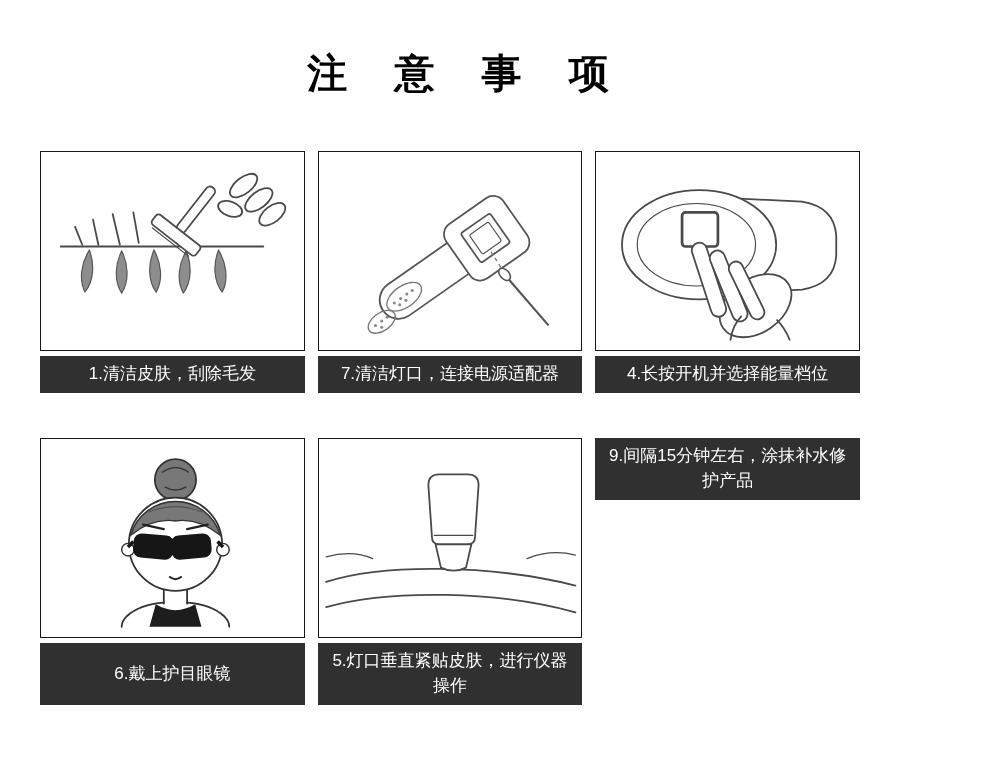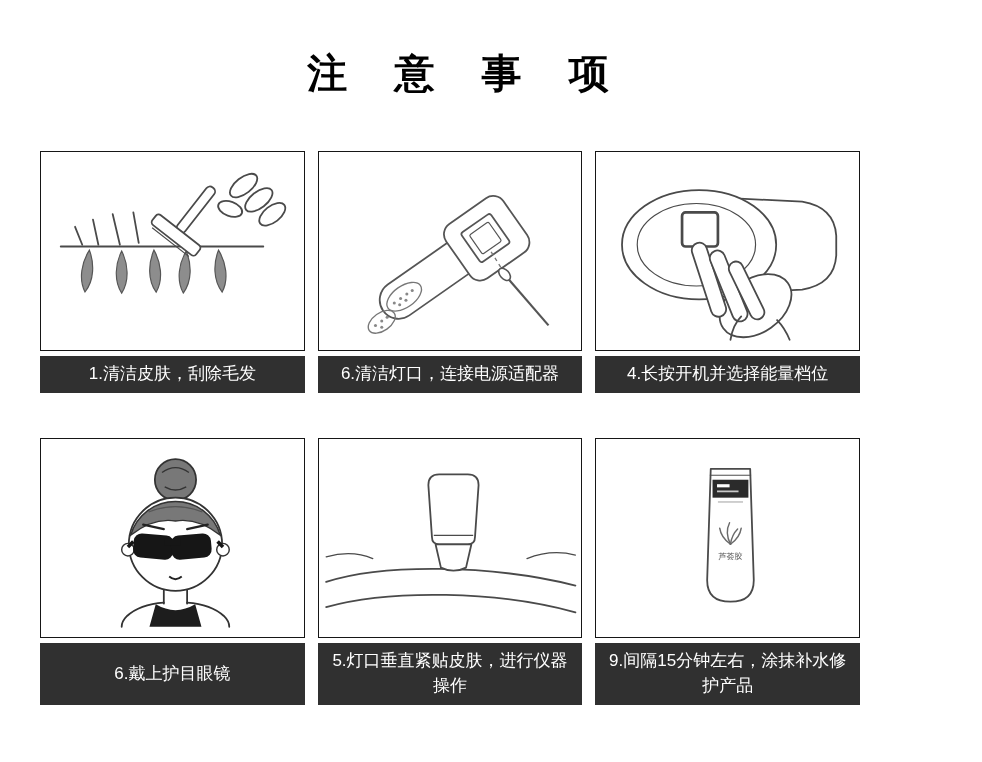--- a/index.html
+++ b/index.html
@@ -101,21 +101,21 @@
             <circle cx="76" cy="173" r="1.7"></circle>
               <circle cx="70" cy="184" r="1.7"></circle>
           </g>
           <line x1="192" y1="100" x2="204" y2="119" stroke="#777" stroke-width="1.5" stroke-dasharray="4 4"></line>
           <g stroke="#555" stroke-width="2.4">
             <line x1="212" y1="131" x2="256" y2="182"></line>
             <ellipse cx="207" cy="125" rx="8" ry="5" fill="#fff" stroke-width="1.8" transform="rotate(48 207 125)"></ellipse>
           </g>
         </svg>
       </div>
-      <div class="caption">6.清洁灯口，连接电源适配器</div>
+      <div class="caption">7.清洁灯口，连接电源适配器</div>
     </div>
 
     <div class="step row1">
       <div class="illus">
         <svg viewBox="0 0 293 198">
           <g fill="#fff" stroke="#4a4a4a" stroke-width="2">
             <path d="M150,40 L230,44 Q266,50 268,82 L268,104 Q266,136 230,142 L150,146 Z"></path>
             <ellipse cx="115" cy="92" rx="86" ry="61"></ellipse>
             <ellipse cx="112" cy="92" rx="66" ry="46" stroke-width="1.3"></ellipse>
             <rect x="96" y="56" width="40" height="38" rx="4" stroke-width="3"></rect>
@@ -185,34 +185,17 @@
             <path d="M122,40 Q122,28 134,28 L166,28 Q178,28 178,40 L174,98 Q174,106 166,106 L134,106 Q126,106 126,98 Z"></path>
             <path d="M130,106 L170,106 L164,132 Q150,139 136,132 Z"></path>
             <line x1="128" y1="96" x2="172" y2="96" stroke-width="1.3"></line>
           </g>
         </svg>
       </div>
       <div class="caption">5.灯口垂直紧贴皮肤，进行仪器操作</div>
     </div>
 
     <div class="step row2">
-      <div class="illus">
-        <svg viewBox="0 0 293 198">
-          <path d="M128,22 L172,22 L176,146 Q176,170 150,170 Q124,170 124,146 Z" fill="#fff" stroke="#4a4a4a" stroke-width="2" stroke-linejoin="round"></path>
-          <line x1="127" y1="29" x2="173" y2="29" stroke="#4a4a4a" stroke-width="1.1"></line>
-          <rect x="130" y="34" width="40" height="20" fill="#2b2b2b"></rect>
-          <rect x="135" y="39" width="14" height="3.5" fill="#ffffff"></rect>
-          <rect x="135" y="46" width="24" height="2" fill="#c9c9c9"></rect>
-          <rect x="136" y="58" width="28" height="1.6" fill="#bdbdbd"></rect>
-          <g fill="none" stroke="#6a6a6a" stroke-width="1.6" stroke-linecap="round">
-            <path d="M150,106 C146,98 145,90 149,82"></path>
-            <path d="M150,106 C143,101 139,95 138,88"></path>
-            <path d="M150,106 C157,101 161,95 162,88"></path>
-            <path d="M150,106 C151,99 154,93 158,89"></path>
-          </g>
-          <text x="150" y="122" font-size="9" text-anchor="middle" fill="#555">芦荟胶</text>
-        </svg>
-      </div>
       <div class="caption">9.间隔15分钟左右，涂抹补水修护产品</div>
     </div>
 
   </div>
 </div>
 
 </body></html>

